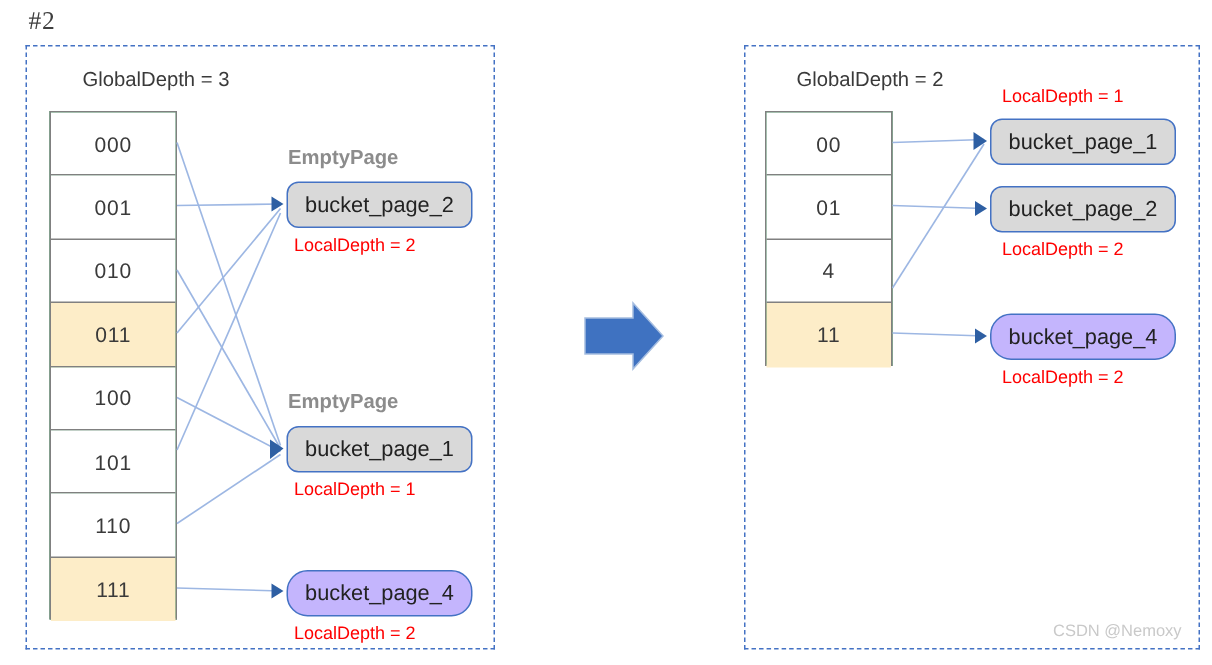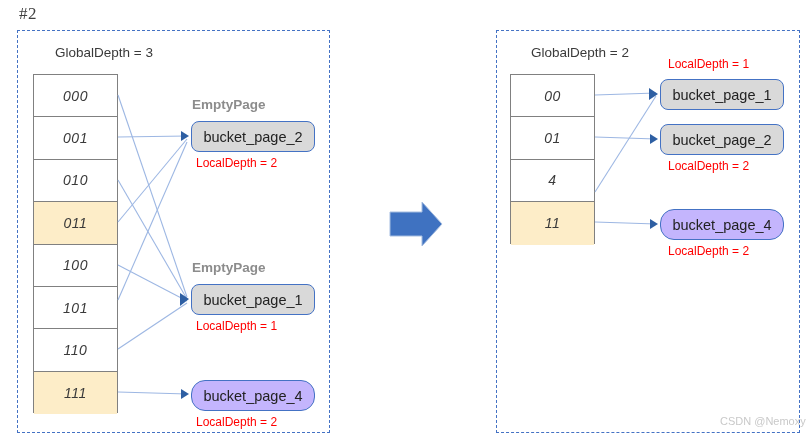--- a/index.html
+++ b/index.html
@@ -39,21 +39,20 @@
   }
   #global-depth-before{left:40px;top:45px;}
   #global-depth-after{left:516px;top:45px;}
 
   
   .directory{
     position:absolute;
     border:1.6px solid #808080;
     box-sizing:border-box;
     background:#15803d;
-    font-style:italic;
   }
   #directory-before{left:33px;top:74px;width:85px;height:339px;}
   #directory-after{left:510px;top:74px;width:85px;height:170px;}
 
   .dir-row{
     box-sizing:border-box;
     border-bottom:1.6px solid #808080;
     display:flex;align-items:center;justify-content:center;
     font-size:14px;color:#3a3a3a;
     background:#ffffff;
@@ -104,21 +103,21 @@
   #local-depth-2-before{left:196px;top:156px;}
   #local-depth-1-before{left:196px;top:319px;}
   #local-depth-4-before{left:196px;top:415px;}
 
   #local-depth-1-after{left:668px;top:57px;}
   #local-depth-2-after{left:668px;top:159px;}
   #local-depth-4-after{left:668px;top:244px;}
 
   
   #watermark{
-    position:absolute;left:720px;top:415px;
+    position:absolute;left:702px;top:415px;
     font-size:11px;color:#c9c9c9;white-space:nowrap;
   }
 
   
   svg.overlay{position:absolute;left:0;top:0;width:808px;height:443px;pointer-events:none;}
   .link{stroke:#9db7e3;stroke-width:1.1px;fill:none;}
   .arrowhead{fill:#2e5fa3;}
   .big-arrow{fill:#3f72c1;stroke:#a5bde0;stroke-width:1px;}
 </style>
 </head>

